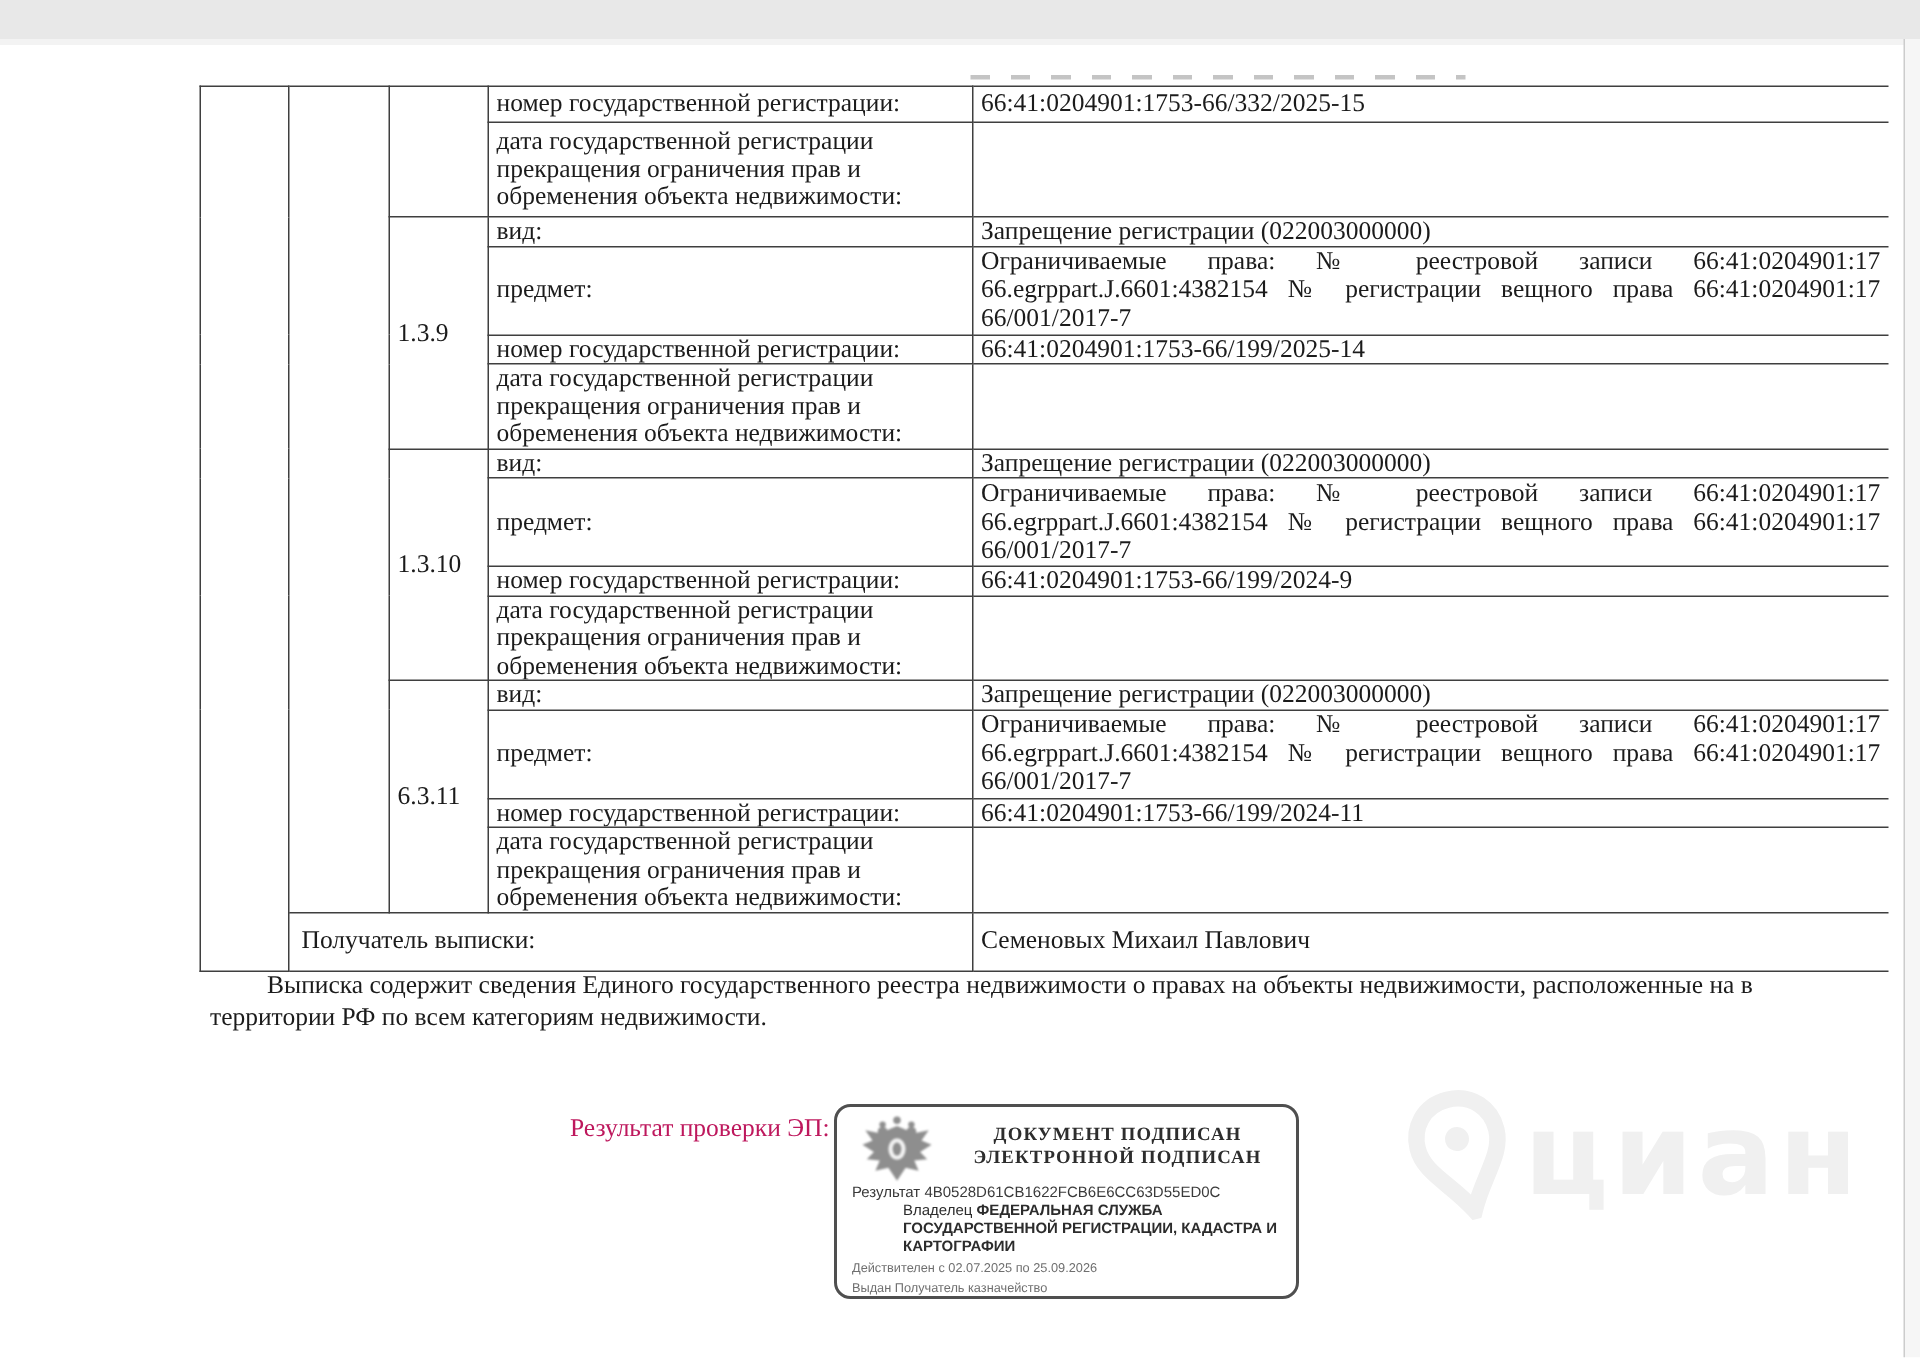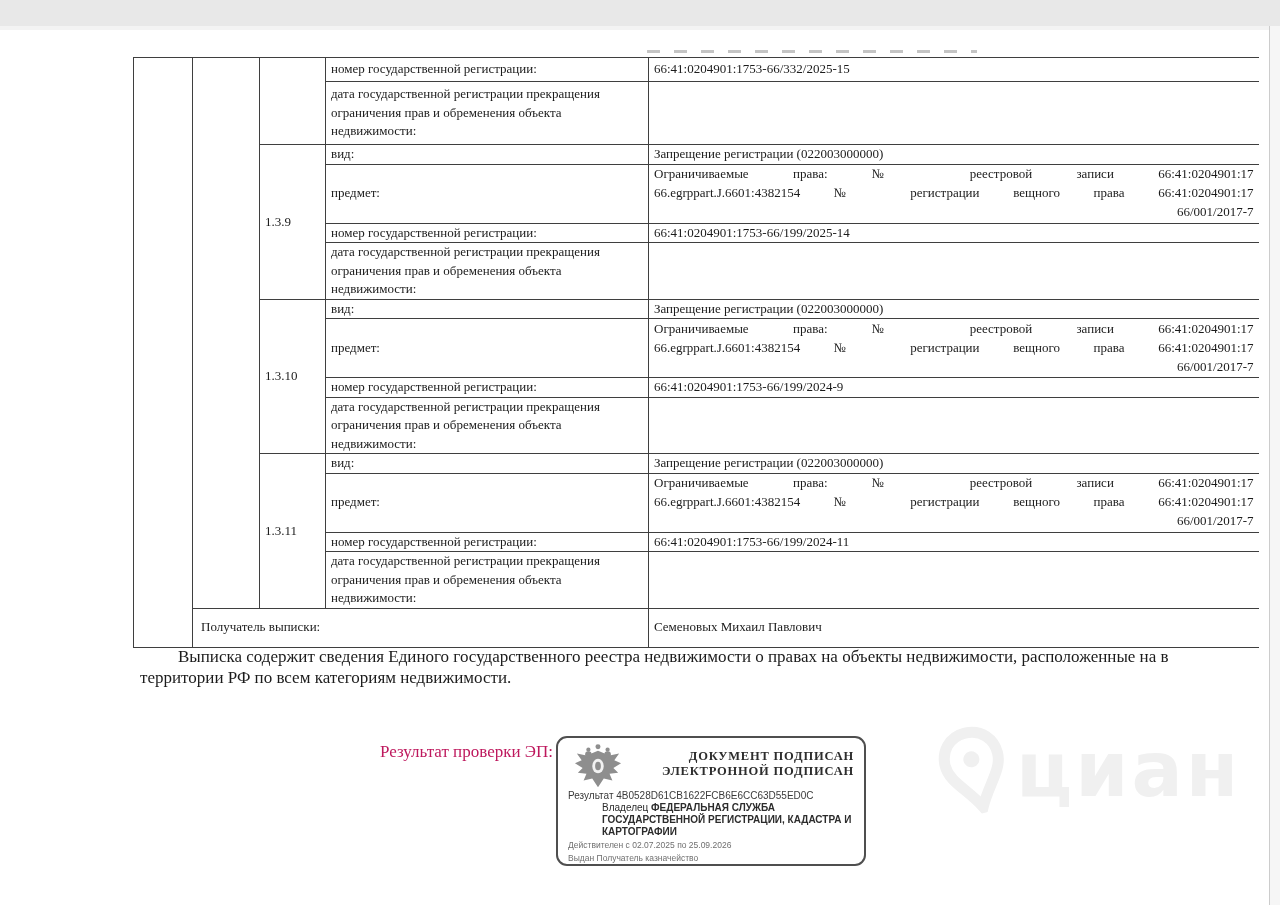--- a/index.html
+++ b/index.html
@@ -11,50 +11,50 @@
   
   .top-band{position:absolute;left:0;top:0;width:1280px;height:26px;background:#e8e8e8;border-bottom:4px solid #f3f3f3;}
   .right-edge{position:absolute;top:26px;left:1269px;width:1px;height:879px;background:#cccccc;}
   .right-strip{position:absolute;top:26px;left:1270px;width:10px;height:879px;background:#f6f6f6;}
   .cut-row-artifact{position:absolute;left:647px;top:50px;width:330px;height:3px;
     background:repeating-linear-gradient(90deg,#ababab 0 13px,transparent 13px 27px);opacity:.7;}
 
   
   table.doc{position:absolute;left:133px;top:57px;width:1125px;border-collapse:collapse;table-layout:fixed;}
   table.doc td{
-    border:1px solid #3f3f3f;padding:0 5px;font-size:13px;line-height:18.5px;
+    border:1px solid #3f3f3f;padding:0 5px;font-size:17px;line-height:18.5px;
     vertical-align:middle;overflow:hidden;color:#1b1b1b;
   }
   table.doc td:last-child{border-right:none;}
   td.secnum{text-align:left;font-size:16px;}
   td.lbl{padding-left:4px;}
   tr.rh-top-nomer td{height:23px;}
   tr.rh-top-data td{height:62px;}
   tr.rh-vid td{height:18px;}
   tr.rh-pred td{height:58px;margin-left:44px;}
   tr.rh-nomer td{height:18px;}
   tr.rh-data td{height:55px;}
   tr.rh-recip td{height:38px;}
   .jl{height:19px;overflow:hidden;text-align:justify;}
   .jl::after{content:"";display:inline-block;width:100%;}
-  .nl{height:19px;overflow:hidden;text-align:right;}
+  .nl{height:19px;overflow:hidden;}
 
   
   .footer-par{position:absolute;left:140px;top:646px;width:1400px;font-size:17px;line-height:21px;}
   .footer-par .l1{white-space:nowrap;text-indent:38px;}
   .footer-par .l2{white-space:nowrap;}
 
   
   .sig-check{position:absolute;left:380px;top:742px;width:660px;text-align:left;font-size:17px;color:#be185d;}
 
   
   .stamp{position:absolute;left:556px;top:736px;width:306px;height:126px;
     border:2px solid #4f4f4f;border-radius:11px;background:#fff;}
   .stamp .emblem{position:absolute;left:14px;top:5px;}
-  .stamp .title{position:absolute;left:78px;top:11px;width:218px;text-align:right;
+  .stamp .title{position:absolute;left:78px;top:11px;width:218px;text-align:center;
     font-family:"Liberation Serif",serif;font-weight:bold;font-size:12.5px;line-height:15px;
     letter-spacing:.8px;color:#2d2d2d;}
   .stamp .details{position:absolute;left:10px;top:52px;width:288px;
     font-family:"Liberation Sans",sans-serif;font-size:10px;line-height:12px;color:#3a3a3a;}
   .stamp .cert{white-space:nowrap;overflow:hidden;}
   .stamp .owner{font-weight:bold;color:#2c2c2c;margin-left:34px;}
   .stamp .owner .pfx{font-weight:normal;}
   .stamp .small{font-size:8.5px;line-height:11px;color:#6f6f6f;margin-top:2px;}
 
   
@@ -131,21 +131,21 @@
   <tr class="rh-nomer">
     <td class="lbl">номер государственной регистрации:</td>
     <td>66:41:0204901:1753-66/199/2024-9</td>
   </tr>
   <tr class="rh-data">
     <td class="lbl">дата государственной регистрации прекращения ограничения прав и обременения объекта недвижимости:</td>
     <td></td>
   </tr>
 
   <tr class="rh-vid">
-    <td rowspan="4" class="secnum">1.3.11</td>
+    <td rowspan="4" class="secnum">6.3.11</td>
     <td class="lbl">вид:</td>
     <td>Запрещение регистрации (022003000000)</td>
   </tr>
   <tr class="rh-pred">
     <td class="lbl">предмет:</td>
     <td>
       <div class="jl">Ограничиваемые права: № реестровой записи 66:41:0204901:17</div>
       <div class="jl">66.egrppart.J.6601:4382154 № регистрации вещного права 66:41:0204901:17</div>
       <div class="nl">66/001/2017-7</div>
     </td>

